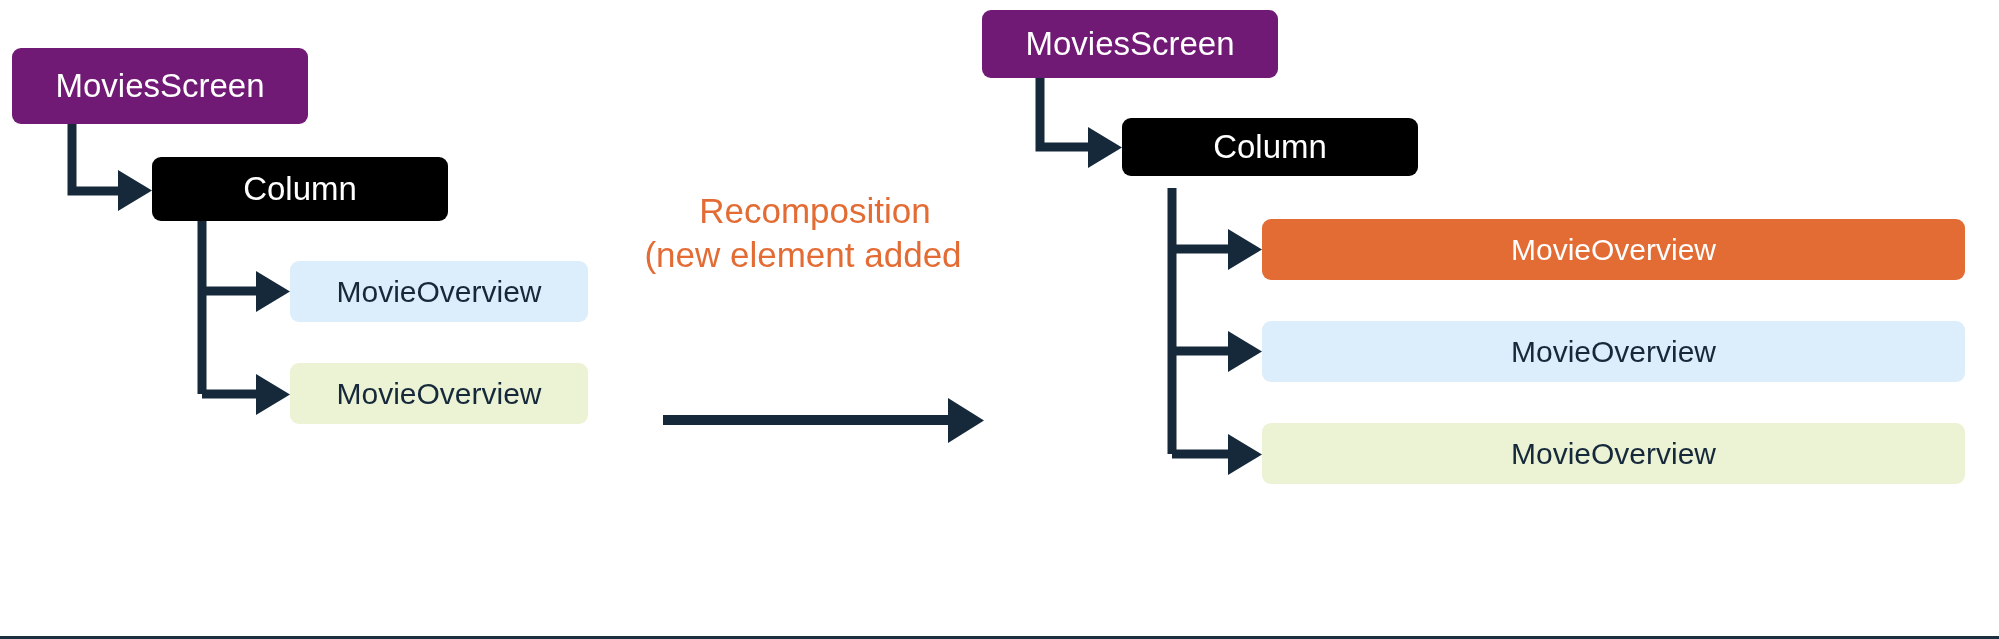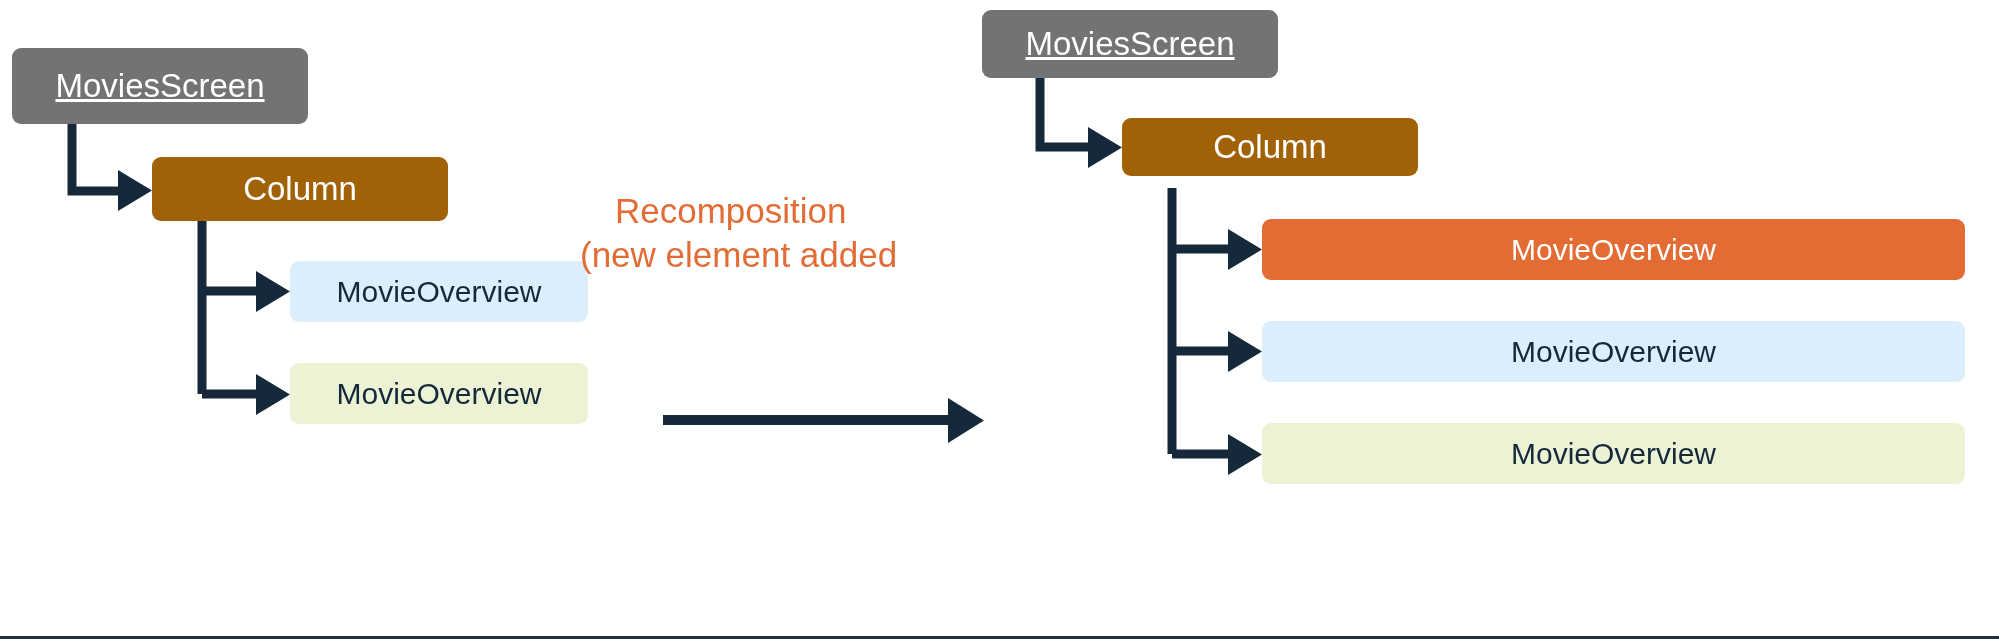--- a/index.html
+++ b/index.html
@@ -23,26 +23,25 @@
     border-radius: 9px;
     display: flex;
     align-items: center;
     justify-content: center;
     box-sizing: border-box;
     font-family: "Liberation Sans", sans-serif;
     line-height: 1.1;
     white-space: nowrap;
   }
   .node-green {
-    background: #737373;
+    background: #701a75;
     color: #ffffff;
-    text-decoration: underline;
   }
   .node-blue {
-    background: #a16207;
+    background: #000000;
     color: #ffffff;
   }
   .node-lightblue {
     background: #DCEDFB;
     color: #16293B;
   }
   .node-lightyellow {
     background: #ECF2D4;
     color: #16293B;
   }
@@ -54,21 +53,21 @@
     position: absolute;
     pointer-events: none;
     overflow: visible;
   }
   .center-label {
     position: absolute;
     color: #E36C35;
     font-family: "Liberation Sans", sans-serif;
     font-size: 35px;
     line-height: 44px;
-    text-align: left;
+    text-align: center;
     white-space: nowrap;
   }
   .bottom-rule {
     position: absolute;
     left: 0;
     bottom: 0;
     width: 100%;
     height: 3px;
     background: #1B2F3F;
   }
@@ -91,21 +90,21 @@
     <path d="M 202,221 L 202,394 M 202,291 L 258,291 M 202,394 L 258,394" stroke="#16293B" stroke-width="9" fill="none"></path>
     <path d="M 256,271 L 290,291.5 L 256,312 Z" fill="#16293B"></path>
     <path d="M 256,374 L 290,394.5 L 256,415 Z" fill="#16293B"></path>
   </svg>
 
   <div class="node node-lightblue" style="left:290px; top:261px; width:298px; height:61px; font-size:30px;">MovieOverview</div>
 
   <div class="node node-lightyellow" style="left:290px; top:363px; width:298px; height:61px; font-size:30px;">MovieOverview</div>
 
   <div class="center-label" style="left:615px; top:189px; width:400px;">Recomposition</div>
-  <div class="center-label" style="left:580px; top:233px; width:400px;">(new element added</div>
+  <div class="center-label" style="left:603px; top:233px; width:400px;">(new element added</div>
 
   <svg class="conn" style="left:0; top:0; width:1999px; height:639px;">
     <path d="M 663,420 L 950,420" stroke="#16293B" stroke-width="10" fill="none"></path>
     <path d="M 948,398 L 984,420.5 L 948,443 Z" fill="#16293B"></path>
   </svg>
 
   <div class="node node-green" style="left:982px; top:10px; width:296px; height:68px; font-size:33px;">MoviesScreen</div>
 
   <svg class="conn" style="left:0; top:0; width:1999px; height:639px;">
     <path d="M 1040,78 L 1040,147 L 1090,147" stroke="#16293B" stroke-width="9" fill="none"></path>

